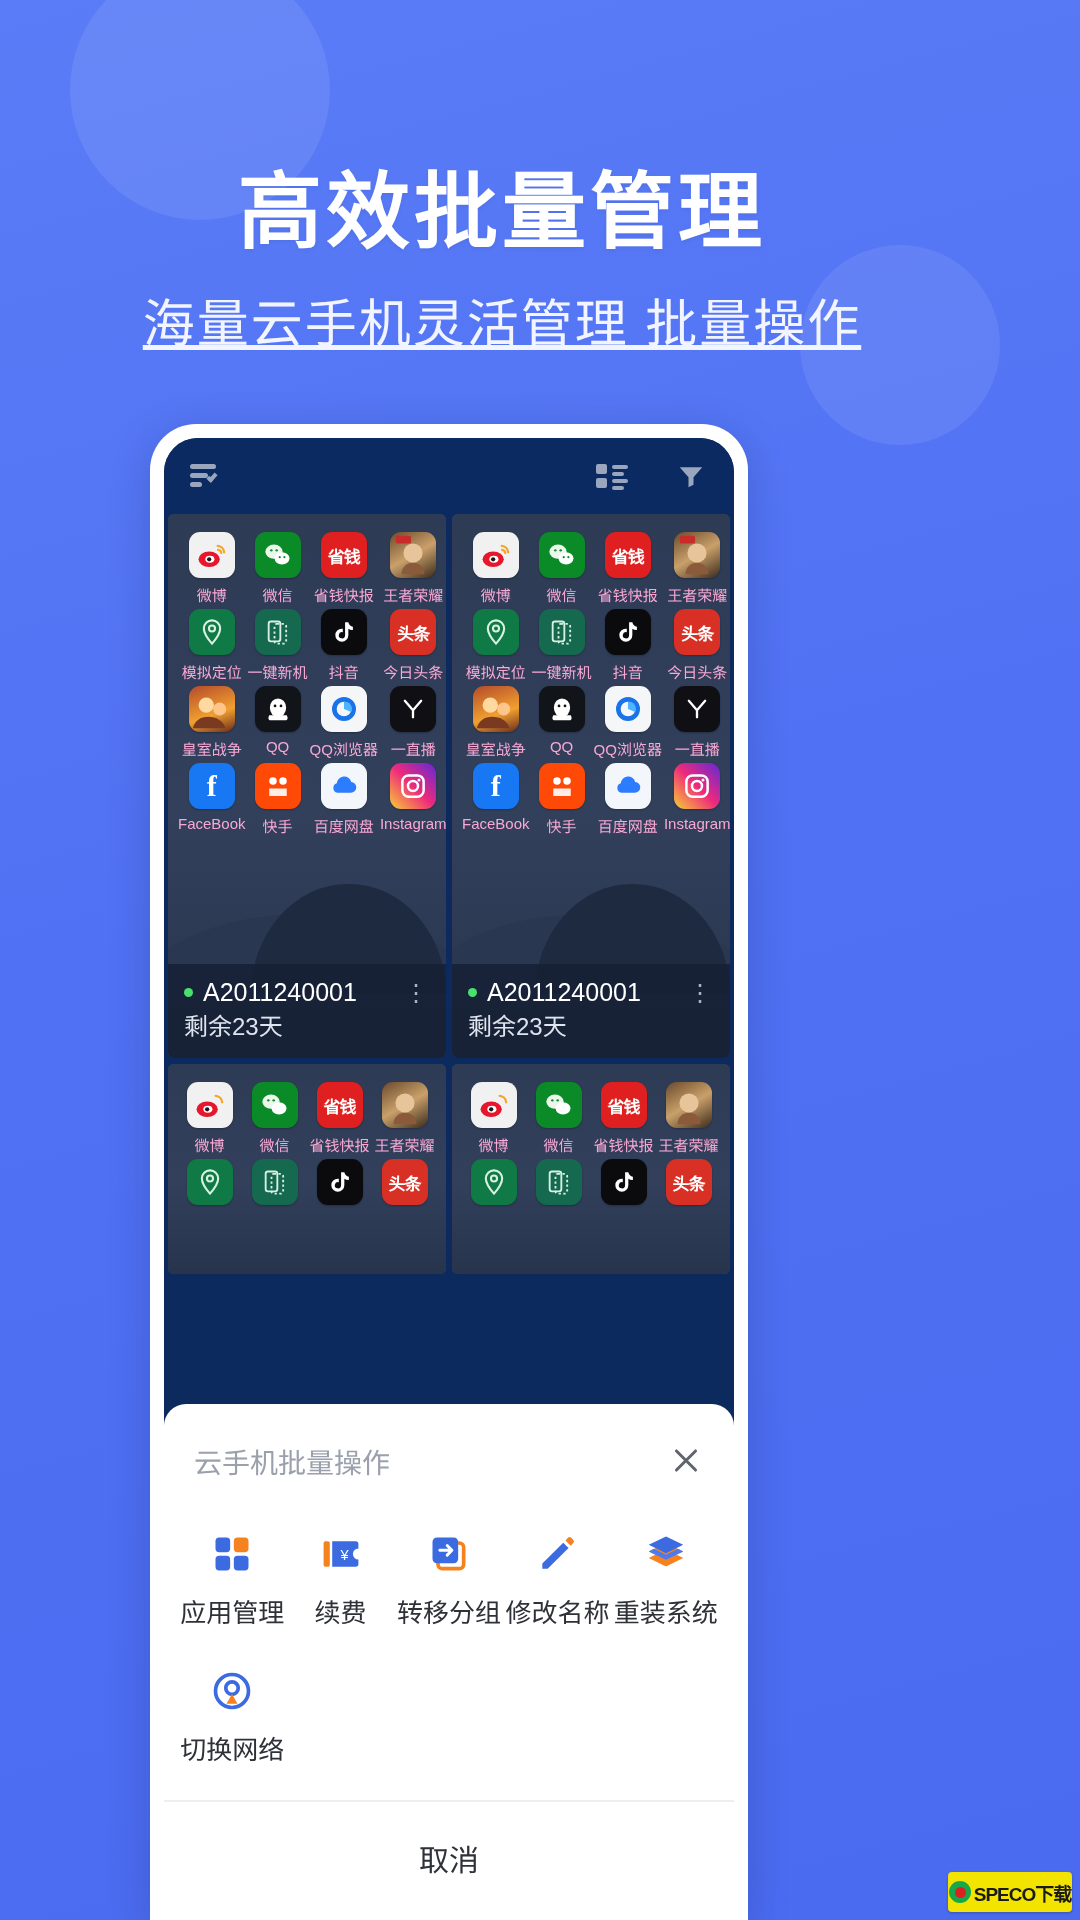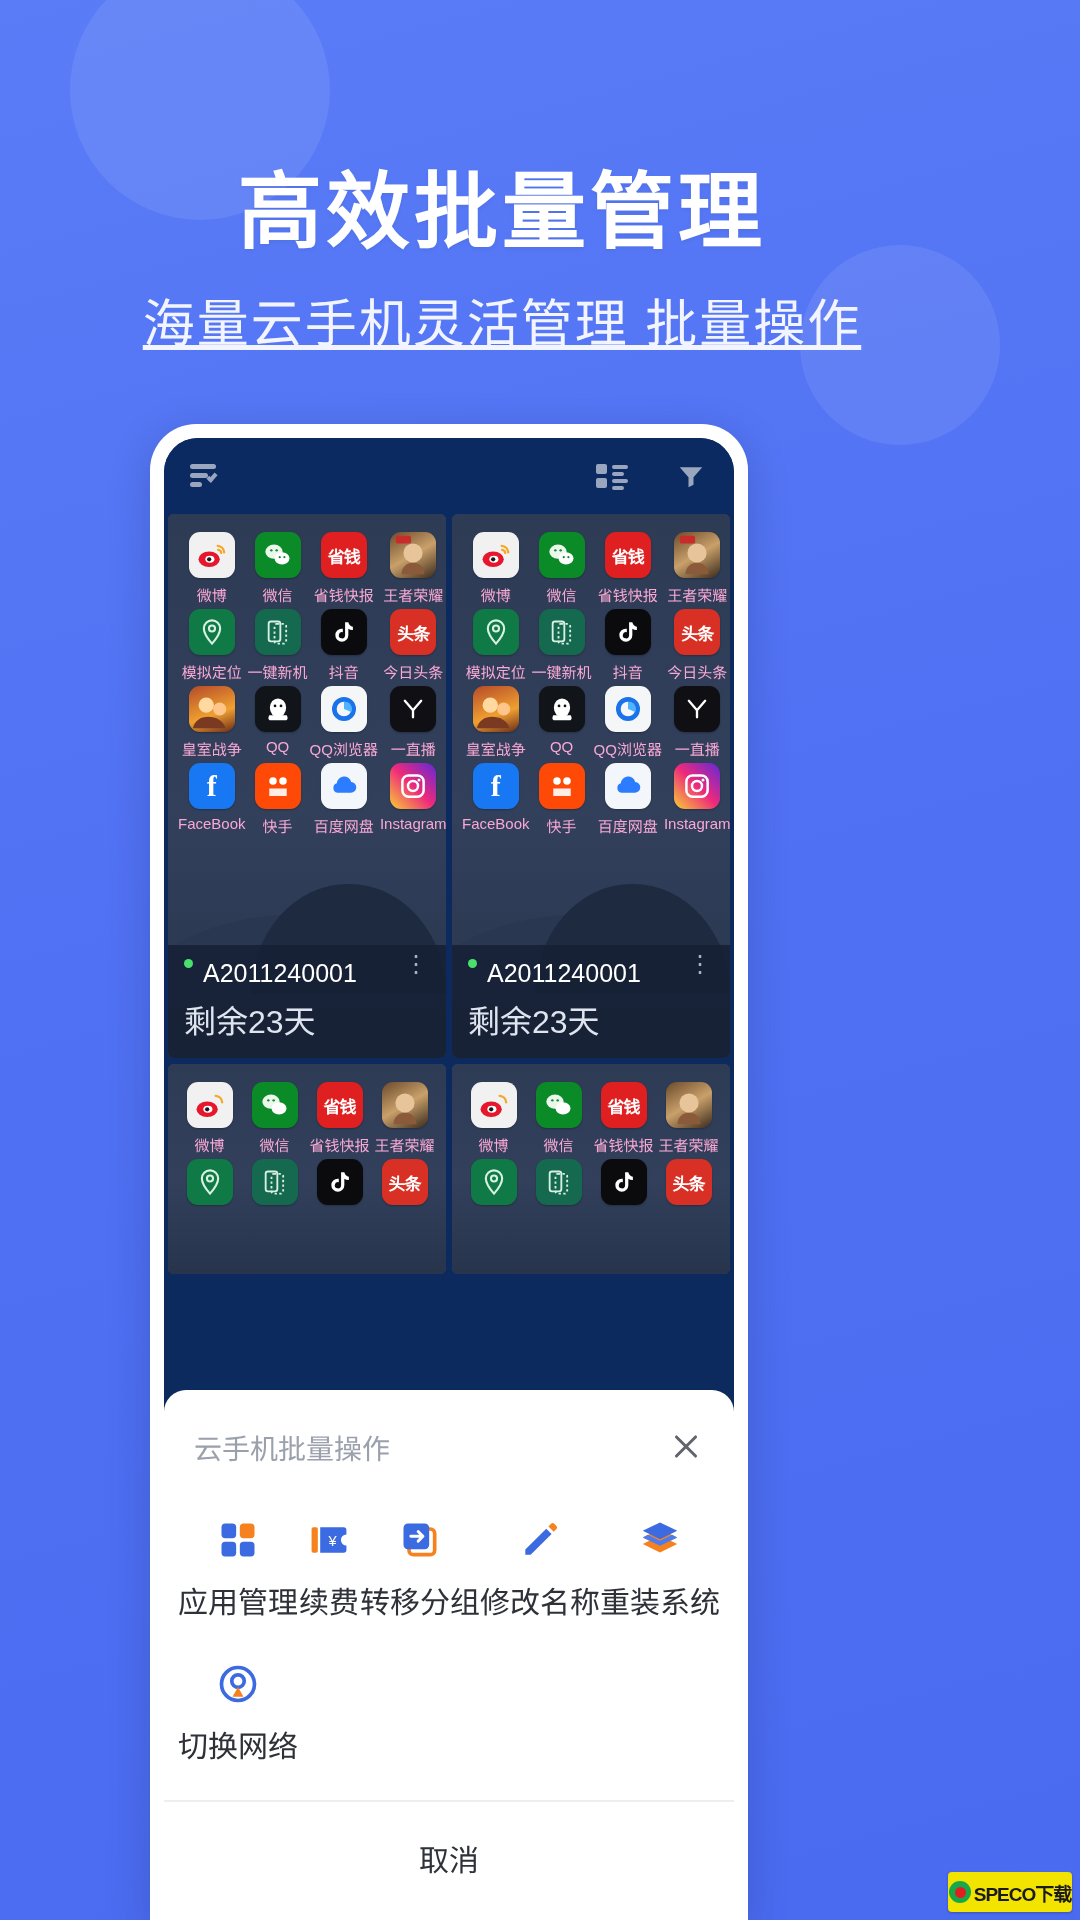--- a/index.html
+++ b/index.html
@@ -153,25 +153,25 @@
     box-shadow: 0 1px 2px rgba(0,0,0,0.25);
   }
   .app-name { font-size: 15px; color: #f9a8d4; white-space: nowrap; text-align: right; }
 
   
   .card-info {
     position: absolute; left: 0; right: 0; bottom: 0;
     background: rgba(22,32,52,0.88);
     padding: 14px 16px 16px 16px;
   }
-  .card-info-row { display: flex; align-items: flex-start; }
+  .card-info-row { display: flex; align-items: center; }
   .dot { width: 9px; height: 9px; border-radius: 50%; background: #49e06e; margin-right: 10px; }
   .dev-id { font-size: 25px; color: #ffffff; }
   .dev-more { margin-left: auto; color: #aab3c4; font-size: 24px; letter-spacing: 2px; line-height: 10px; }
-  .dev-left { margin-top: 8px; font-size: 32px; color: #dfe5ef; }
+  .dev-left { margin-top: 0; font-size: 24px; color: #dfe5ef; }
 
   
   .sheet {
     position: absolute; left: 0; right: 0; bottom: 0;
     background: #ffffff;
     border-radius: 22px 22px 0 0;
     padding: 30px 0 0 0;
   }
   .sheet-head {
     display: flex; align-items: center;
@@ -193,21 +193,21 @@
   .menu-grid {
     display: grid; grid-template-columns: repeat(5, 1fr);
     row-gap: 40px;
     padding: 44px 14px 34px 14px;
   }
   .menu-item {
     display: flex; flex-direction: column; align-items: center; gap: 16px;
     cursor: pointer;
   }
   .menu-ico { width: 44px; height: 44px; position: relative; }
-  .menu-label { font-size: 30px; color: #2e3138; white-space: nowrap; }
+  .menu-label { font-size: 26px; color: #2e3138; white-space: nowrap; }
 
   .sheet-sep { height: 2px; background: #eceef1; margin: 0 0 0 0; }
   .sheet-cancel {
     text-align: center; font-size: 30px; color: #2e3138;
     padding: 34px 0 40px 0; cursor: pointer;
   }
 
   
   .watermark {
     position: absolute; right: 8px; bottom: 8px;

